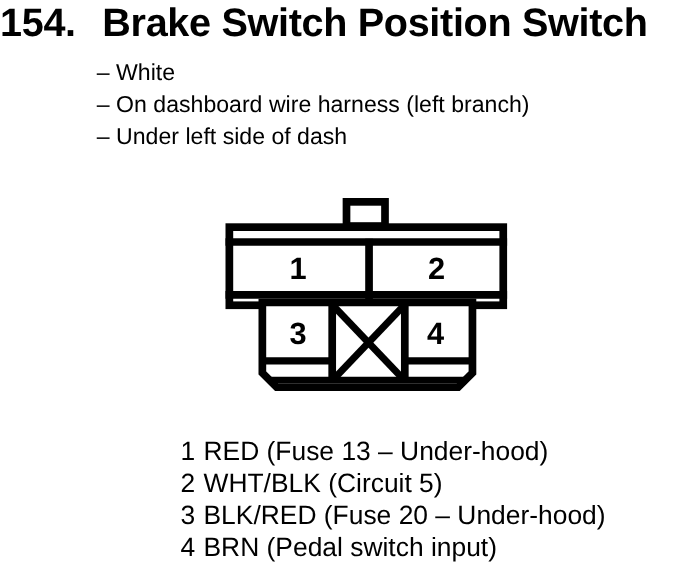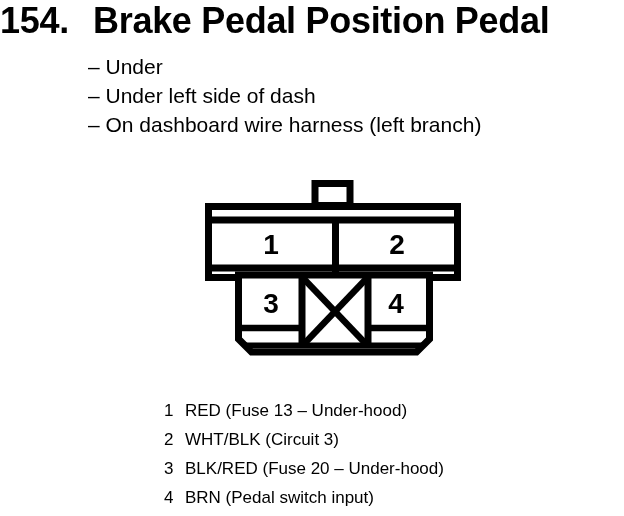--- a/index.html
+++ b/index.html
@@ -66,45 +66,45 @@
     font-family: "Liberation Sans", sans-serif;
     font-weight: bold;
     font-size: 28px;
     fill: #000000;
     text-anchor: middle;
   }
   
   .legend {
     position: absolute;
     left: 164px; top: 396px;
-    font-size: 17px;
+    font-size: 24px;
     line-height: 29px;
     white-space: nowrap;
   }
   .legend .row { height: 29px; }
   .legend .num {
     display: inline-block;
     width: 13px;
     margin-right: 8px;
   }
 </style>
 </head>
 <body>
 
 <div class="page">
 
   <div class="title-row">
     <span class="idx">154.</span>
-    <span>Brake Pedal Position Pedal</span>
+    <span>Brake Switch Position Switch</span>
   </div>
 
   <div class="notes">
-    <div>– Under</div>
+    <div>– White</div>
+    <div>– On dashboard wire harness (left branch)</div>
     <div>– Under left side of dash</div>
-    <div>– On dashboard wire harness (left branch)</div>
   </div>
 
   <svg class="connector" viewBox="0 0 280 185">
 
     <rect class="filled" x="120" y="8.5" width="35" height="22" stroke-width="7"></rect>
 
     <rect class="filled" x="13.5" y="31.5" width="249" height="71" stroke-width="7"></rect>
     <line class="stroke" x1="10" y1="45" x2="266" y2="45" stroke-width="7"></line>
     <line class="stroke" x1="10" y1="93" x2="266" y2="93" stroke-width="7"></line>
     <line class="stroke" x1="140.5" y1="42" x2="140.5" y2="102" stroke-width="7"></line>
@@ -123,21 +123,21 @@
     <text x="202" y="79">2</text>
     <text x="76" y="138">3</text>
     <text x="201" y="138">4</text>
   </svg>
 
   <div class="legend">
     <div class="row">
       <span class="num">1</span><span>RED (Fuse 13 – Under-hood)</span>
     </div>
     <div class="row">
-      <span class="num">2</span><span>WHT/BLK (Circuit 3)</span>
+      <span class="num">2</span><span>WHT/BLK (Circuit 5)</span>
     </div>
     <div class="row">
       <span class="num">3</span><span>BLK/RED (Fuse 20 – Under-hood)</span>
     </div>
     <div class="row">
       <span class="num">4</span><span>BRN (Pedal switch input)</span>
     </div>
   </div>
 
 </div>

